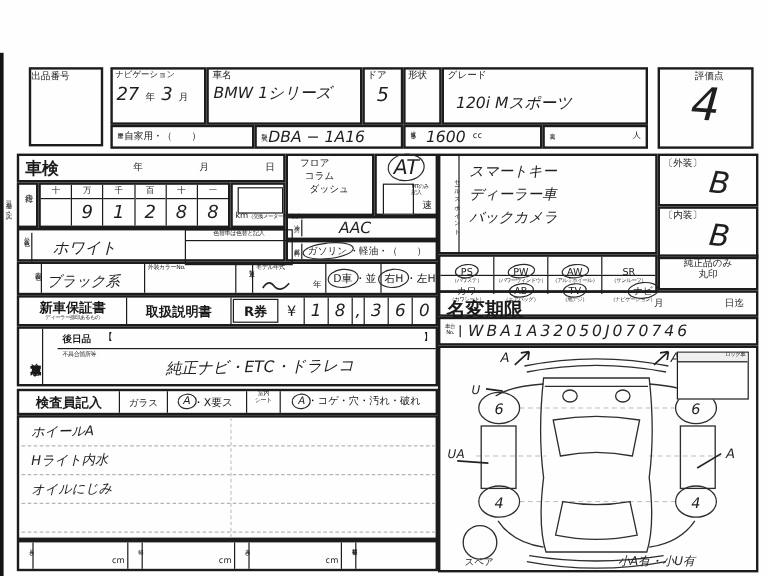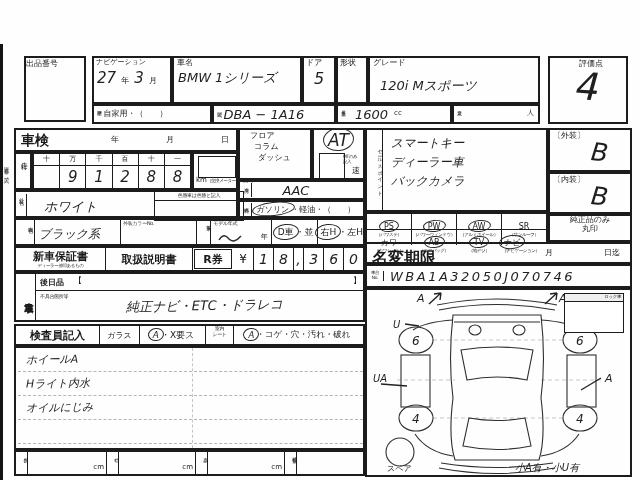--- a/index.html
+++ b/index.html
@@ -207,21 +207,21 @@
     <div style="flex:1;display:flex;">
       <div class="brl hw ctr" style="flex:1;font-size:14px;">1</div>
       <div class="brl hw ctr" style="flex:1;font-size:14px;">8</div>
       <div class="brl hw ctr" style="flex:0.5;font-size:14px;">,</div>
       <div class="brl hw ctr" style="flex:1;font-size:14px;">3</div>
       <div class="brl hw ctr" style="flex:1;font-size:14px;">6</div>
       <div class="hw ctr" style="flex:1;font-size:14px;">0</div>
     </div>
   </div>
 
-  <div class="a b" style="left:14px;top:272px;width:351px;height:50px;display:flex;">
+  <div class="a b" style="left:14px;top:272px;width:351px;height:50px;display:flex;gap:12px;">
     <div class="vert bold brl" style="width:19px;font-size:9px;padding:2px 0;text-align:center;">注意事項</div>
     <div style="flex:1;position:relative;">
       <div style="height:16px;border-bottom:1px solid #1c1c1c;position:relative;">
         <span class="bold" style="font-size:8px;position:absolute;left:4px;top:3px;">後日品</span>
         <span class="lbl" style="position:absolute;left:38px;top:3px;">【</span>
         <span class="lbl" style="position:absolute;right:2px;top:3px;">】</span>
       </div>
       <div style="position:relative;height:32px;">
         <span class="tiny" style="position:absolute;left:4px;top:3px;">不具合箇所等</span>
         <span class="hw nw" style="position:absolute;left:90px;top:6px;font-size:13px;transform:rotate(-1deg);">純正ナビ・ETC・ドラレコ</span>
@@ -303,21 +303,21 @@
     <div style="display:flex;height:15px;border-bottom:1px solid #1c1c1c;">
       <div class="brl" style="flex:1;text-align:center;"><span style="font-size:8px;" class="circ">PS</span><div class="tiny4 nw">（パワステ）</div></div>
       <div class="brl" style="flex:1;text-align:center;"><span style="font-size:8px;" class="circ">PW</span><div class="tiny4 nw">（パワーウィンドウ）</div></div>
       <div class="brl" style="flex:1;text-align:center;"><span style="font-size:8px;" class="circ">AW</span><div class="tiny4 nw">（アルミホイール）</div></div>
       <div style="flex:1;text-align:center;"><span style="font-size:8px;">SR</span><div class="tiny4 nw">（サンルーフ）</div></div>
     </div>
     <div style="display:flex;height:15px;">
       <div class="brl" style="flex:1;text-align:center;"><span style="font-size:8px;">カワ</span><div class="tiny4 nw">（カワシート）</div></div>
       <div class="brl" style="flex:1;text-align:center;"><span style="font-size:8px;" class="circ">AB</span><div class="tiny4 nw">（エアバッグ）</div></div>
       <div class="brl" style="flex:1;text-align:center;"><span style="font-size:8px;" class="circ">TV</span><div class="tiny4 nw">（地デジ）</div></div>
-      <div style="flex:1;text-align:left;"><span style="font-size:8px;" class="circ">ナビ</span><div class="tiny4 nw">（ナビゲーション）</div></div>
+      <div style="flex:1;text-align:right;"><span style="font-size:8px;" class="circ">ナビ</span><div class="tiny4 nw">（ナビゲーション）</div></div>
     </div>
   </div>
 
   <div class="a b" style="left:548px;top:212px;width:84px;height:30px;text-align:center;">
     <div class="lbl" style="margin-top:2px;">純正品のみ</div>
     <div class="lbl">丸印</div>
   </div>
 
   <div class="a b" style="left:365px;top:242px;width:267px;height:22px;">
     <span class="bold" style="font-size:16px;position:absolute;left:5px;top:4px;">名変期限</span>

